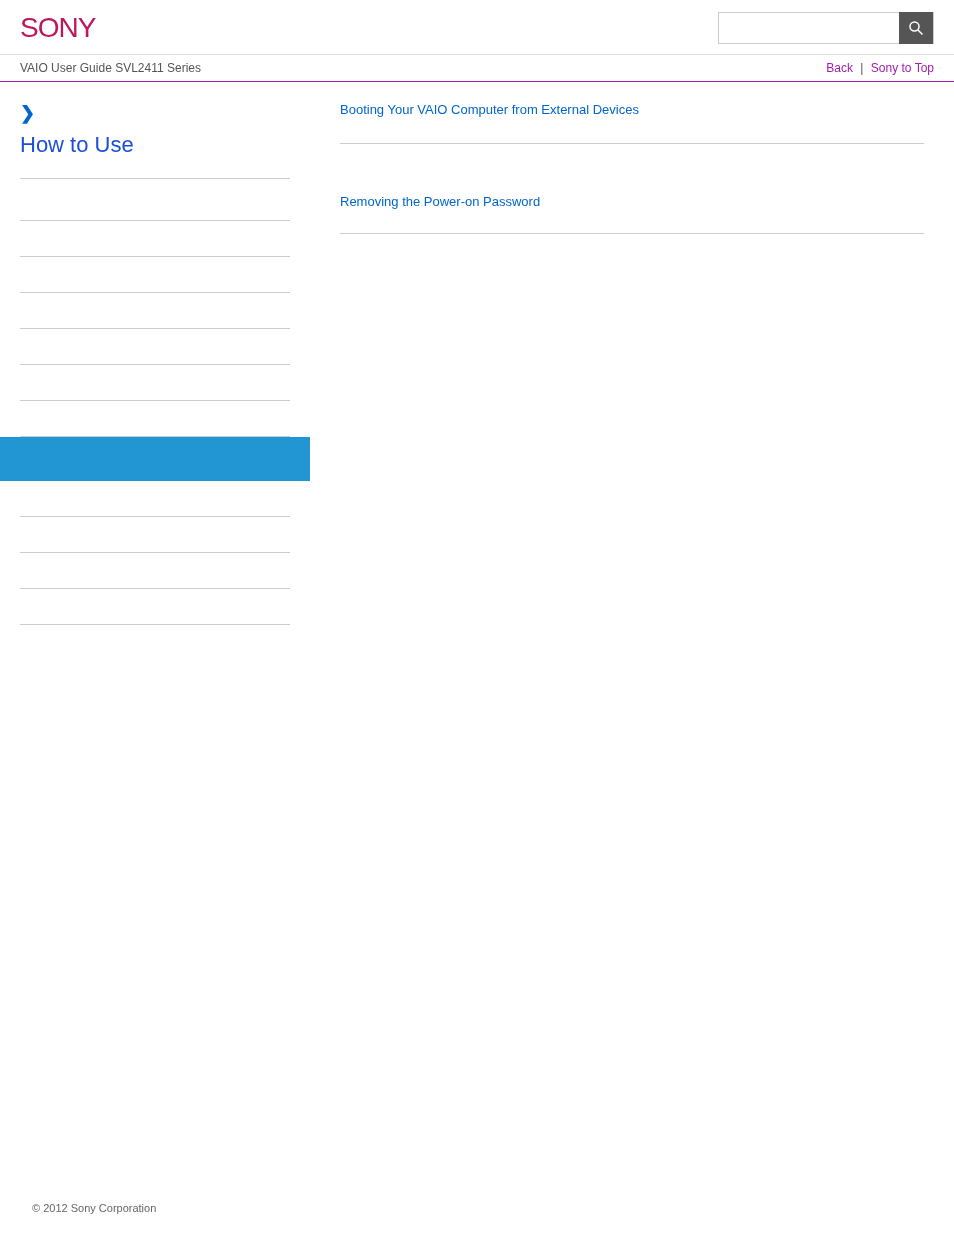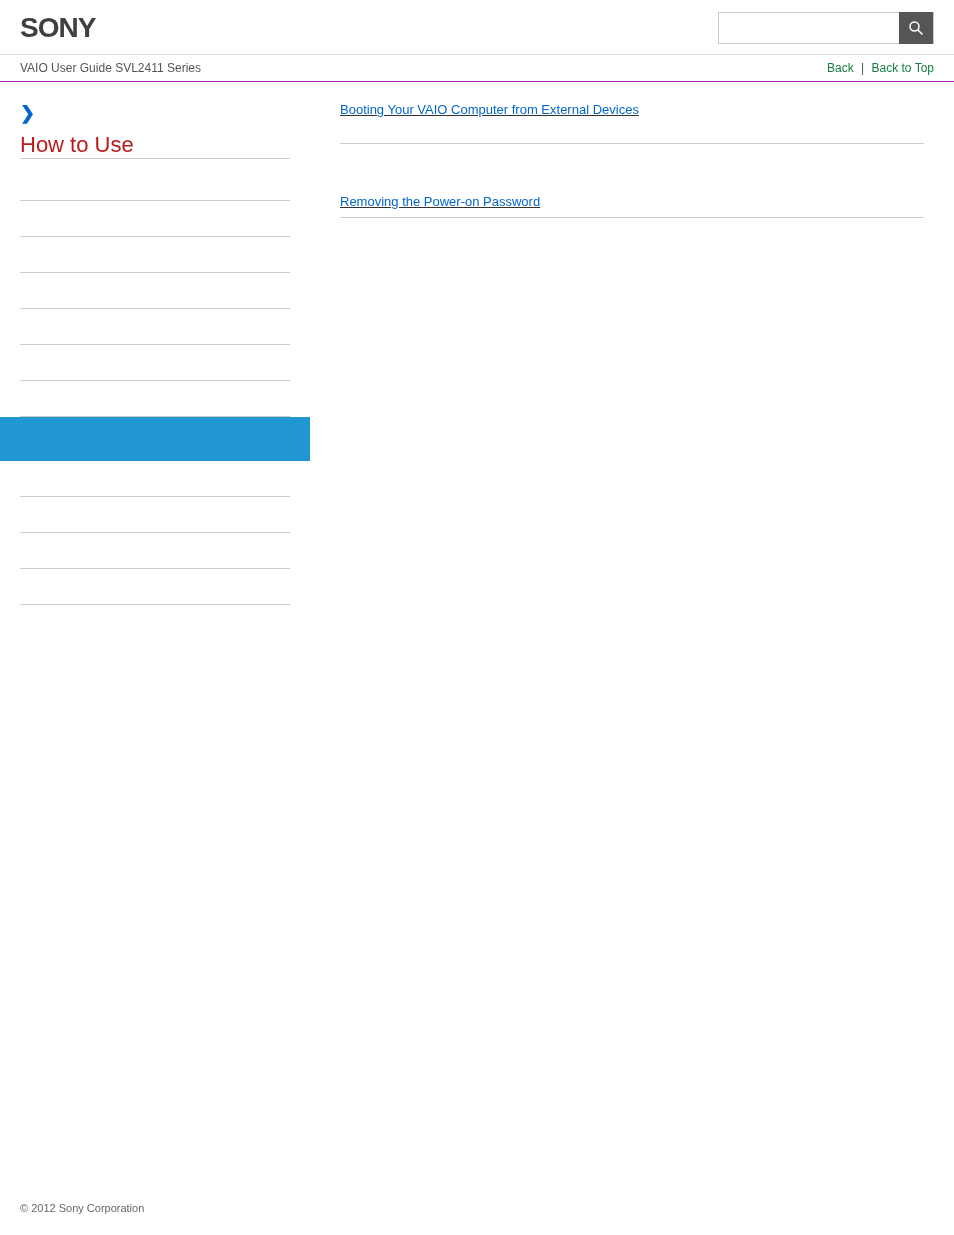--- a/index.html
+++ b/index.html
@@ -21,23 +21,23 @@
     .header {
       display: flex;
       align-items: center;
       justify-content: space-between;
       padding: 12px 20px 10px 20px;
       border-bottom: 1px solid #ddd;
     }
 
     .sony-logo {
       font-size: 28px;
-      font-weight: 700;
+      font-weight: 400;
       letter-spacing: -1px;
-      color: #404040;
+      color: #be185d;
       font-family: 'Arial Black', Arial, sans-serif;
     }
 
     .search-box {
       display: flex;
       align-items: center;
       border: 1px solid #ccc;
       height: 32px;
     }
 
@@ -75,21 +75,21 @@
     .guide-title {
       font-size: 12px;
       color: #555;
     }
 
     .nav-links {
       font-size: 12px;
     }
 
     .nav-links a {
-      color: #15803d;
+      color: #a21caf;
       text-decoration: none;
     }
 
     .nav-separator {
       margin: 0 4px;
       color: #555;
     }
 
     
     .main-container {
@@ -110,23 +110,23 @@
       font-size: 18px;
       color: #0066cc;
       font-weight: bold;
       display: block;
       margin-bottom: 8px;
     }
 
     .sidebar-title {
       font-size: 22px;
       font-weight: 400;
-      color: #b91c1c;
+      color: #1d4ed8;
       margin-bottom: 6px;
-      padding-bottom: 0;
+      padding-bottom: 20px;
       border-bottom: 1px solid #ccc;
     }
 
     .sidebar-item {
       padding: 10px 0 8px 0;
       border-bottom: 1px solid #ccc;
       font-size: 12px;
       color: #aaa;
       min-height: 36px;
     }
@@ -141,21 +141,20 @@
 
     .sidebar-item-active-text {
       color: #fff;
       font-size: 12px;
     }
 
     
     .content {
       flex: 1;
       padding: 20px 30px 20px 30px;
-      text-decoration: underline;
     }
 
     .content-section {
       padding-bottom: 20px;
       border-bottom: 1px solid #ccc;
       margin-bottom: 20px;
     }
 
     .content-link {
       color: #0066cc;
@@ -167,35 +166,35 @@
 
     .content-description {
       font-size: 12px;
       color: #444;
       line-height: 1.5;
       margin-top: 4px;
     }
 
     .content-links-section {
       padding-top: 30px;
-      padding-bottom: 4px;
+      padding-bottom: 20px;
       border-bottom: 1px solid #ccc;
     }
 
     .content-sub-link {
       color: #0066cc;
       text-decoration: none;
       font-size: 13px;
       display: block;
       margin-bottom: 4px;
     }
 
     
     .footer {
-      padding: 20px 20px;
+      padding: 20px 32px;
       font-size: 11px;
       color: #666;
     }
 
     .page-number {
       text-align: center;
       font-size: 12px;
       color: #555;
       padding: 20px 0;
       border-top: none;
@@ -215,21 +214,21 @@
       </svg>
     </button>
   </div>
 </div>
 
 <div class="subheader">
   <span class="guide-title">VAIO User Guide SVL2411 Series</span>
   <div class="nav-links">
     <a href="#">Back</a>
     <span class="nav-separator">|</span>
-    <a href="#">Back to Top</a>
+    <a href="#">Sony to Top</a>
   </div>
 </div>
 
 <div class="main-container">
 
   <div class="sidebar">
     <span class="chevron-right">❯</span>
     <div class="sidebar-title">How to Use</div>
 
     <div class="sidebar-item"></div>

